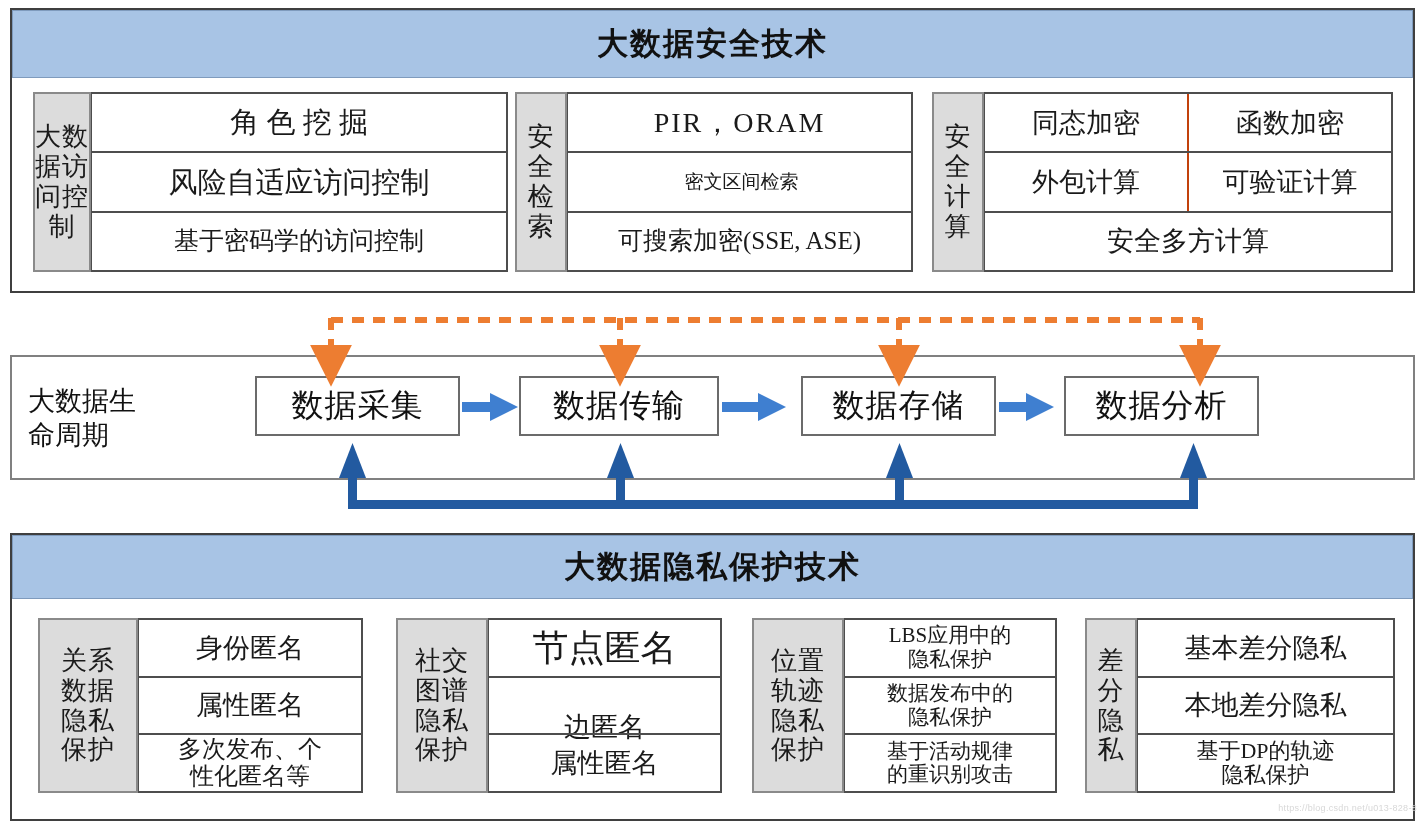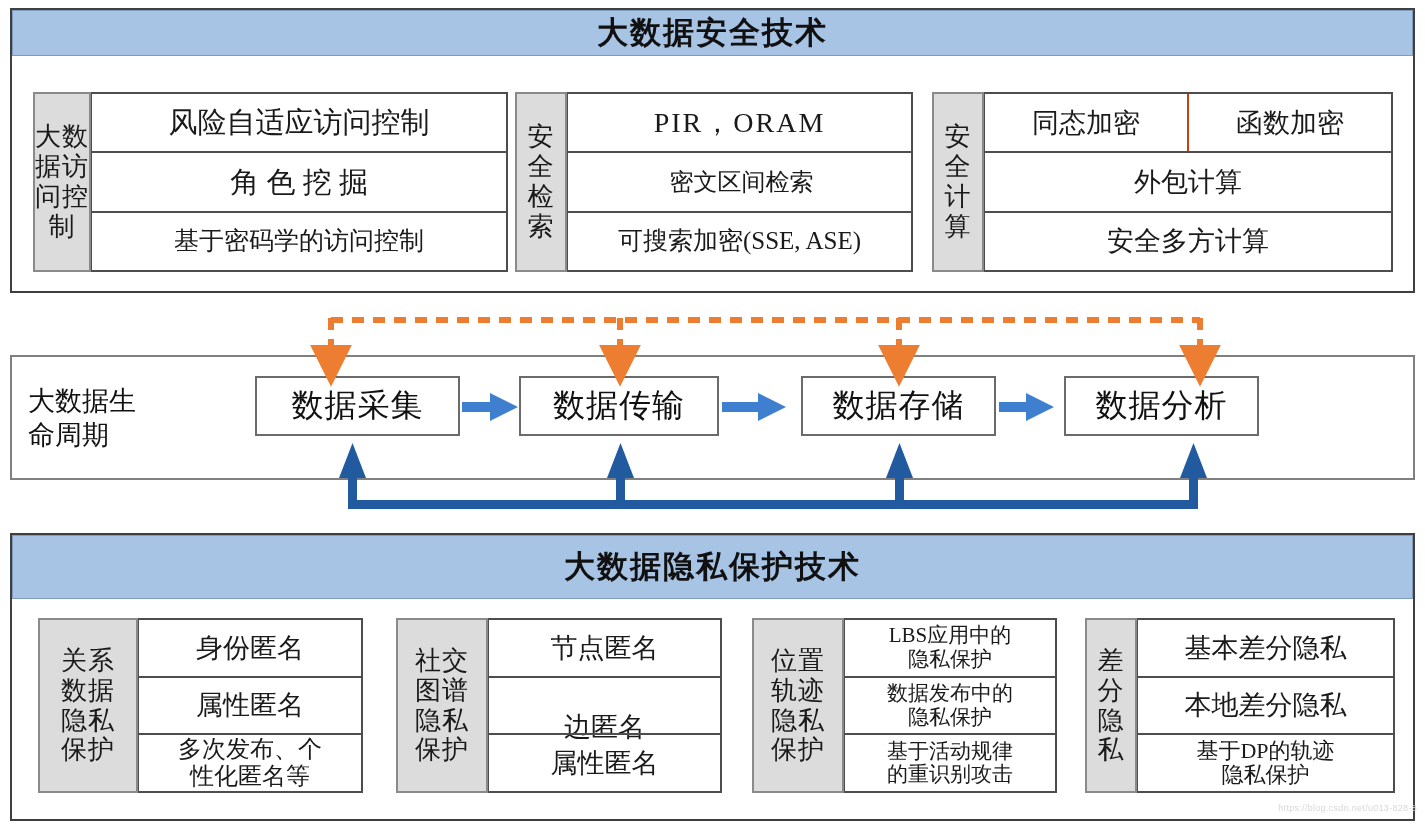--- a/index.html
+++ b/index.html
@@ -95,72 +95,73 @@
     position:absolute;right:8px;bottom:14px;
     font-family:"Liberation Sans","DejaVu Sans",sans-serif;
     font-size:9px;color:#d8d8d8;letter-spacing:.3px;
   }
 </style>
 </head>
 <body>
 
 <div class="panel" style="left:10px;top:8px;width:1405px;height:285px;"></div>
 
-<div class="band" style="left:12px;top:10px;width:1401px;height:46px;">
+<div class="band" style="left:12px;top:10px;width:1401px;height:68px;">
   <span>大数据安全技术</span>
 </div>
 
 <div class="group" style="left:33px;top:92px;width:475px;height:180px;">
   <div class="glabel" style="width: 58px; font-size: 26px; white-space: pre;">大数
 据访
 问控
 制</div>
   <div class="gcells">
     <div class="grow">
+      <div class="cell" style="font-size:29px;">角 色 挖 掘</div>
+    </div>
+    <div class="grow">
       <div class="cell" style="font-size:29px;">风险自适应访问控制</div>
-    </div>
-    <div class="grow">
-      <div class="cell" style="font-size:29px;">角 色 挖 掘</div>
     </div>
     <div class="grow">
       <div class="cell" style="font-size:25px;">基于密码学的访问控制</div>
     </div>
   </div>
 </div>
 
 <div class="group" style="left:515px;top:92px;width:398px;height:180px;">
   <div class="glabel" style="width: 52px; font-size: 26px; white-space: pre;">安
 全
 检
 索</div>
   <div class="gcells">
     <div class="grow">
       <div class="cell" style="font-size:28px;letter-spacing:2px;">PIR，ORAM</div>
     </div>
     <div class="grow">
-      <div class="cell" style="font-size:24px;padding-left:8px;">密文区间检索</div>
+      <div class="cell" style="font-size:19px;padding-left:8px;">密文区间检索</div>
     </div>
     <div class="grow">
       <div class="cell" style="font-size:25px;">可搜索加密(SSE, ASE)</div>
     </div>
   </div>
 </div>
 
 <div class="group" style="left:932px;top:92px;width:461px;height:180px;">
   <div class="glabel" style="width: 52px; font-size: 26px; white-space: pre;">安
 全
 计
 算</div>
   <div class="gcells">
     <div class="grow">
       <div class="cell" style="font-size:27px;">同态加密</div>
       <div class="cell" style="font-size:27px;">函数加密</div>
     </div>
     <div class="grow">
       <div class="cell" style="font-size:27px;">外包计算</div>
+      <div class="cell" style="font-size:27px;">可验证计算</div>
     </div>
     <div class="grow">
       <div class="cell" style="font-size:27px;">安全多方计算</div>
     </div>
   </div>
 </div>
 
 <div class="life-panel"></div>
 
 <div class="life-label">
@@ -206,21 +207,21 @@
   </div>
 </div>
 
 <div class="group" style="left:396px;top:618px;width:326px;height:175px;">
   <div class="glabel" style="width: 92px; font-size: 26px; white-space: pre;">社交
 图谱
 隐私
 保护</div>
   <div class="gcells">
     <div class="grow">
-      <div class="cell" style="font-size:27px;">节点匿名</div>
+      <div class="cell" style="font-size:36px;">节点匿名</div>
     </div>
     <div class="grow">
       <div class="cell" style="font-size:27px;margin-top:44px;">边匿名</div>
     </div>
     <div class="grow">
       <div class="cell" style="font-size:27px;">属性匿名</div>
     </div>
   </div>
 </div>
 

